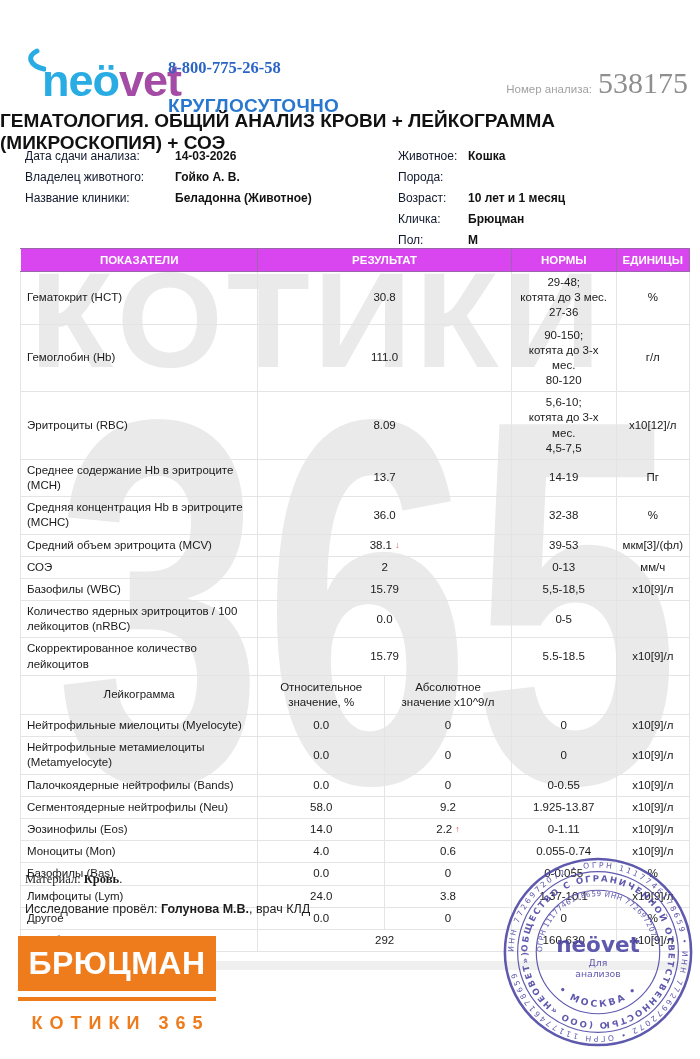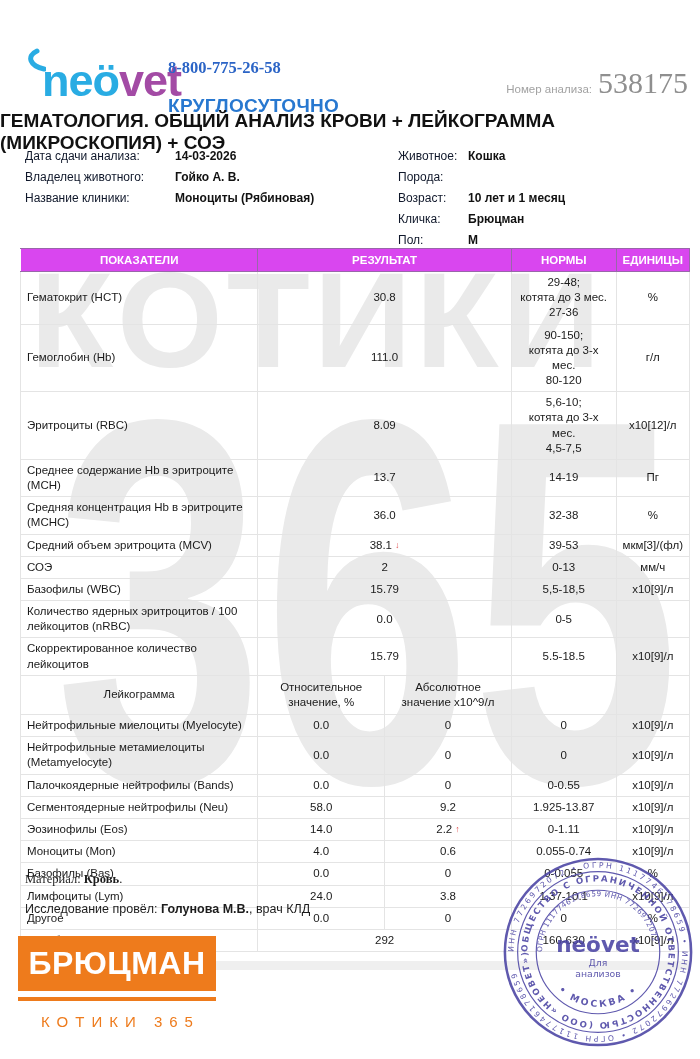--- a/index.html
+++ b/index.html
@@ -45,21 +45,21 @@
   .arrow.down,.arrow.up{color:#e05050;}
   .graybar{height:9px;background:#efefef;margin-top:9px;width:670px;}
   
   .material{left:25px;top:872px;font-size:12.5px;font-family:Liberation Serif, serif;}
   .performed{left:25px;top:902px;font-size:12.5px;}
   .bold{font-weight:700;}
   
   .brand{left:18px;top:936px;width:198px;text-align:center;}
   .brand-name{background:#ee7b1c;color:#fff;font-weight:800;font-size:32px;letter-spacing:.5px;padding:9px 4px;}
   .brand-line{height:4px;background:#ee7b1c;margin-top:6px;}
-  .brand-sub{color:#ee7b1c;font-weight:400;font-size:15px;letter-spacing:7px;margin-top:12px;text-indent:7px;}
+  .brand-sub{color:#ee7b1c;font-weight:700;font-size:18px;letter-spacing:7px;margin-top:12px;text-indent:7px;}
   
   .stampwrap{left:500px;top:854px;z-index:2;}
   .stamp text{font-family:"DejaVu Sans",sans-serif;fill:#4a43a3;}
   .stamp circle{fill:none;stroke:#4a43a3;}
 </style>
 </head>
 <body>
 
 <div class="page">
 
@@ -76,21 +76,21 @@
   </div>
 
   <div class="layer analysis"><span class="analysis-label">Номер анализа:</span><span class="analysis-number">538175</span></div>
 
   <div class="layer title">ГЕМАТОЛОГИЯ. ОБЩИЙ АНАЛИЗ КРОВИ + ЛЕЙКОГРАММА (МИКРОСКОПИЯ) + СОЭ</div>
 
   <div class="layer info">
     <div class="info-left">
         <div class="info-row"><span class="info-label">Дата сдачи анализа:</span><span class="info-value">14-03-2026</span></div>
         <div class="info-row"><span class="info-label">Владелец животного:</span><span class="info-value">Гойко А. В.</span></div>
-        <div class="info-row"><span class="info-label">Название клиники:</span><span class="info-value">Моноциты (Рябиновая)</span></div>
+        <div class="info-row"><span class="info-label">Название клиники:</span><span class="info-value">Беладонна (Животное)</span></div>
       </div>
     <div class="info-right">
         <div class="info-row"><span class="info-label">Животное:</span><span class="info-value">Кошка</span></div>
         <div class="info-row"><span class="info-label">Порода:</span><span class="info-value"></span></div>
         <div class="info-row"><span class="info-label">Возраст:</span><span class="info-value">10 лет и 1 месяц</span></div>
         <div class="info-row"><span class="info-label">Кличка:</span><span class="info-value">Брюцман</span></div>
         <div class="info-row"><span class="info-label">Пол:</span><span class="info-value">М</span></div>
       </div>
   </div>
 

